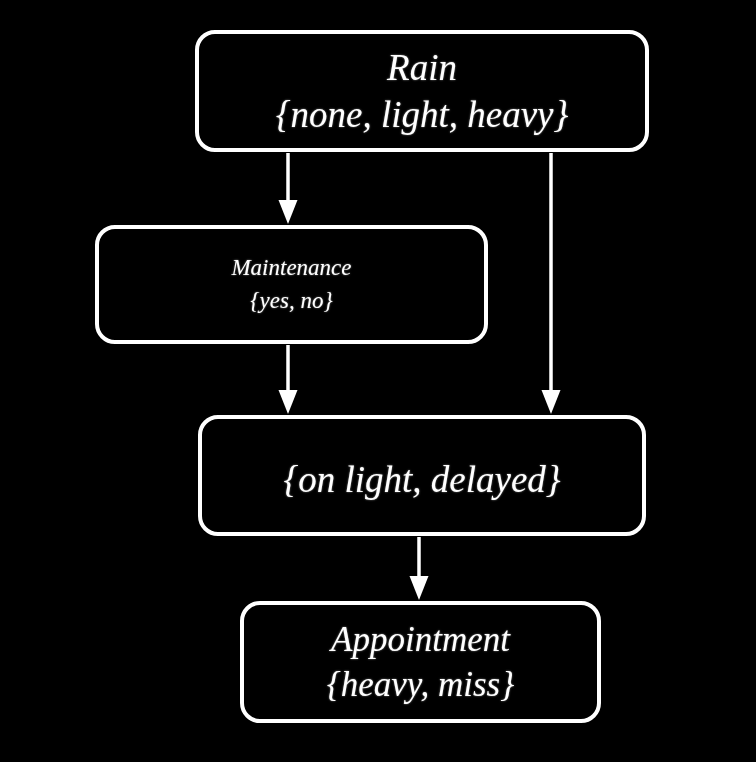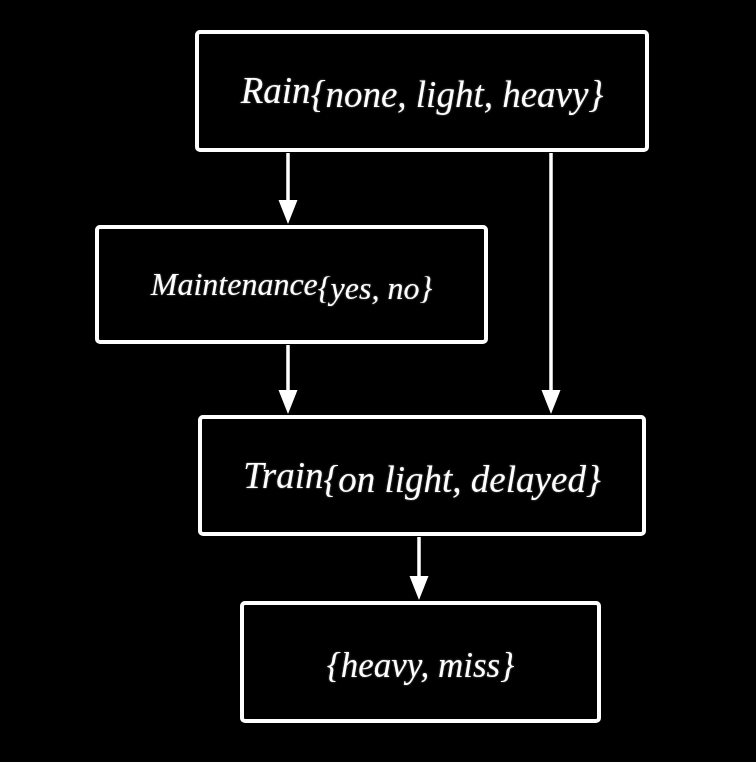--- a/index.html
+++ b/index.html
@@ -33,23 +33,23 @@
     pointer-events: none;
   }
 
   
   .node {
     position: absolute;
     z-index: 2;
     box-sizing: border-box;
     background: #000000;
     border: 4px solid #ffffff;
-    border-radius: 5px;
+    border-radius: 20px;
     display: flex;
-    flex-direction: row;
+    flex-direction: column;
     align-items: center;
     justify-content: center;
     text-align: center;
     color: #ffffff;
     font-style: italic;
     line-height: 1.06;
     text-shadow: 0 0 2px rgba(255,255,255,0.55);
     padding: 0 10px;
   }
 
@@ -66,21 +66,21 @@
 
   
   #node-rain {
     left: 195px;  top: 30px;
     width: 454px; height: 122px;
     font-size: 37px;
   }
   #node-maintenance {
     left: 95px;   top: 225px;
     width: 393px; height: 119px;
-    font-size: 32px;
+    font-size: 23px;
   }
   #node-train {
     left: 198px;  top: 415px;
     width: 448px; height: 121px;
     font-size: 37px;
   }
   #node-appointment {
     left: 240px;  top: 601px;
     width: 361px; height: 122px;
     font-size: 35px;
@@ -118,21 +118,21 @@
     <span class="node-name">Rain</span>
     <span class="node-states">{none, light, heavy}</span>
   </div>
 
   <div id="node-maintenance" class="node">
     <span class="node-name">Maintenance</span>
     <span class="node-states">{yes, no}</span>
   </div>
 
   <div id="node-train" class="node">
-    <span class="node-name">Train</span>
     <span class="node-states">{on light, delayed}</span>
   </div>
 
   <div id="node-appointment" class="node">
+    <span class="node-name">Appointment</span>
     <span class="node-states">{heavy, miss}</span>
   </div>
 
 </div>
 
 </body></html>

